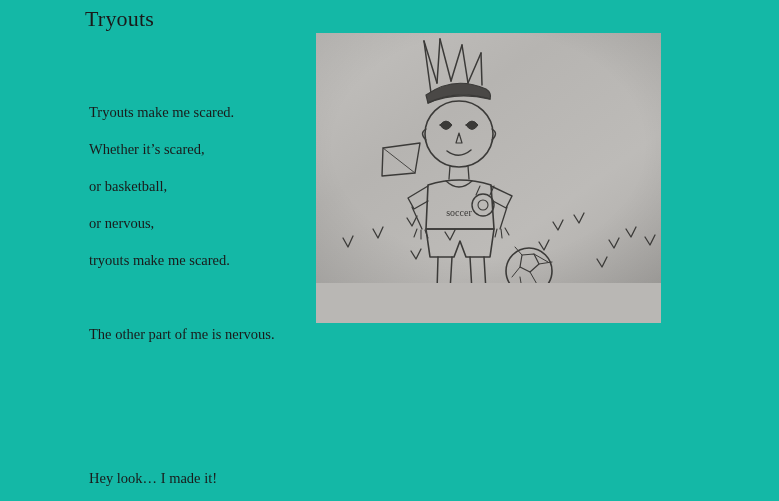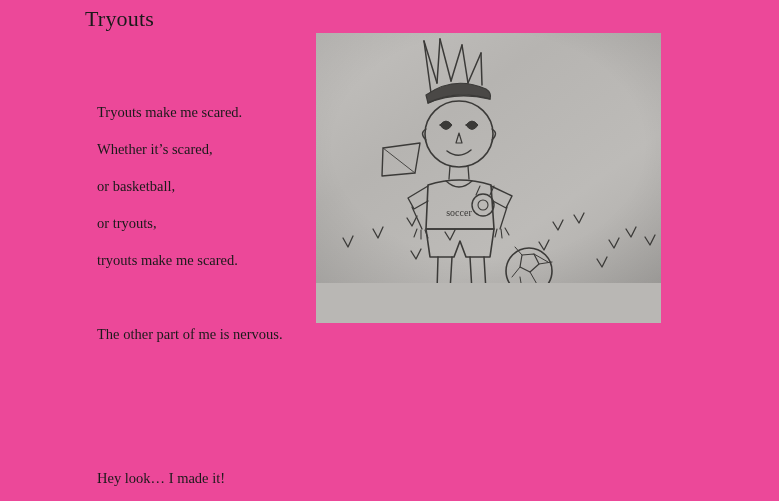--- a/index.html
+++ b/index.html
@@ -8,21 +8,21 @@
     background: #ffffff;
   }
   body {
     font-family: "Liberation Serif", serif;
     color: #1a1a1a;
   }
   #page {
     position: relative;
     width: 779px;
     height: 501px;
-    background: #ec4899;
+    background: #14b8a6;
     overflow: hidden;
   }
   .doc-title {
     position: absolute;
     left: 85px;
     top: 5px;
     font-size: 22px;
     line-height: 28px;
     font-weight: normal;
     margin: 0;
@@ -35,21 +35,21 @@
     font-size: 15px;
     line-height: 20px;
   }
   .stanza {
     position: absolute;
     left: 85px;
     font-size: 14.5px;
     line-height: 20px;
   }
   .stanza .line {
-    margin: 0 0 17px 12px;
+    margin: 0 0 17px 4px;
     white-space: pre;
   }
   #stanza-1 { top: 102px; }
   #stanza-2 { top: 324px; }
   #stanza-3 { top: 468px; }
 
   .illustration {
     position: absolute;
     left: 316px;
     top: 33px;
@@ -67,21 +67,21 @@
 
 <div id="page">
 
   <h1 class="doc-title">Tryouts</h1>
 
 
   <div class="stanza" id="stanza-1">
     <p class="line">Tryouts make me scared.</p>
     <p class="line">Whether it’s scared,</p>
     <p class="line">or basketball,</p>
-    <p class="line">or tryouts,</p>
+    <p class="line">or nervous,</p>
     <p class="line">tryouts make me scared.</p>
   </div>
 
   <div class="stanza" id="stanza-2">
     <p class="line">The other part of me is nervous.</p>
   </div>
 
   <div class="stanza" id="stanza-3">
     <p class="line">Hey look… I made it!</p>
   </div>

